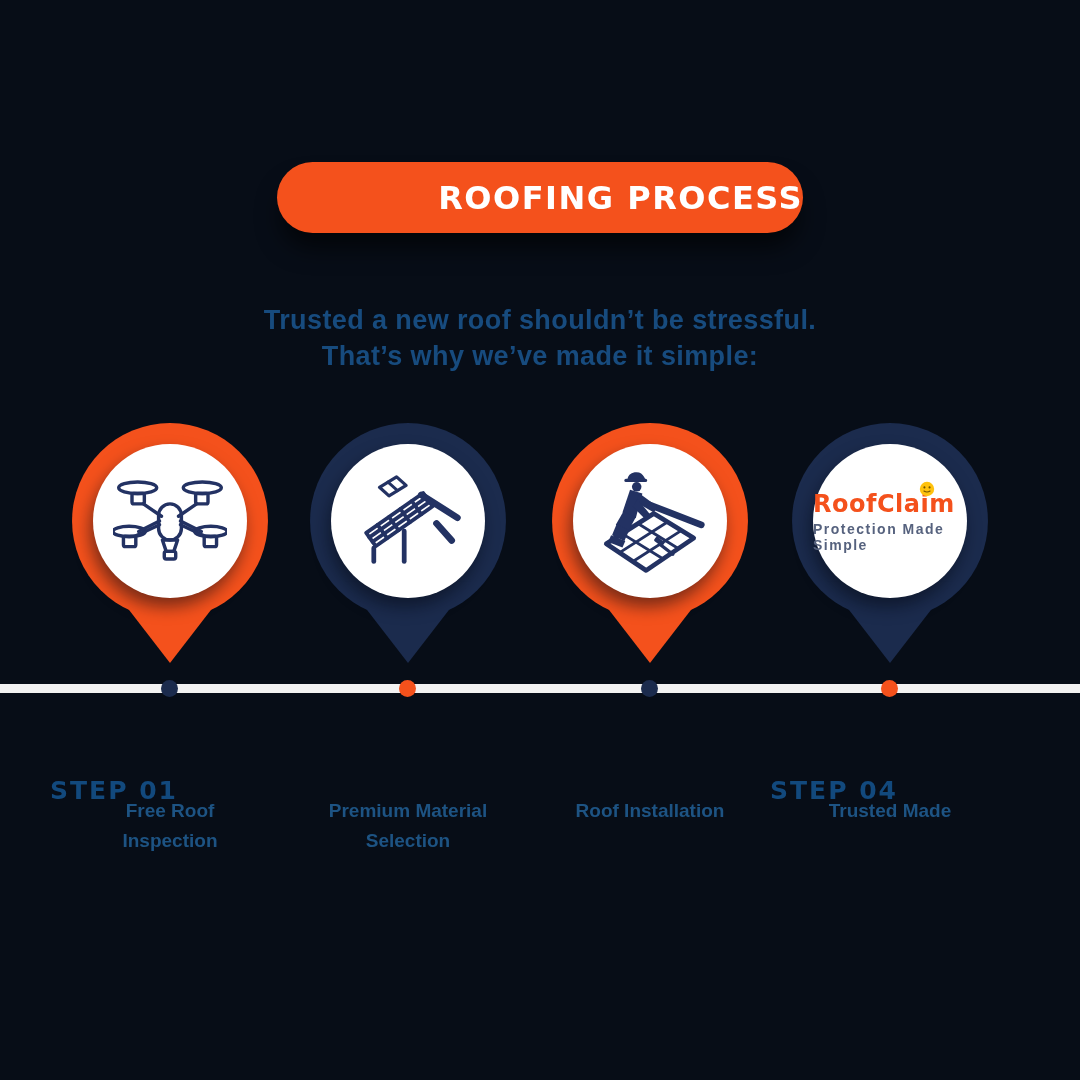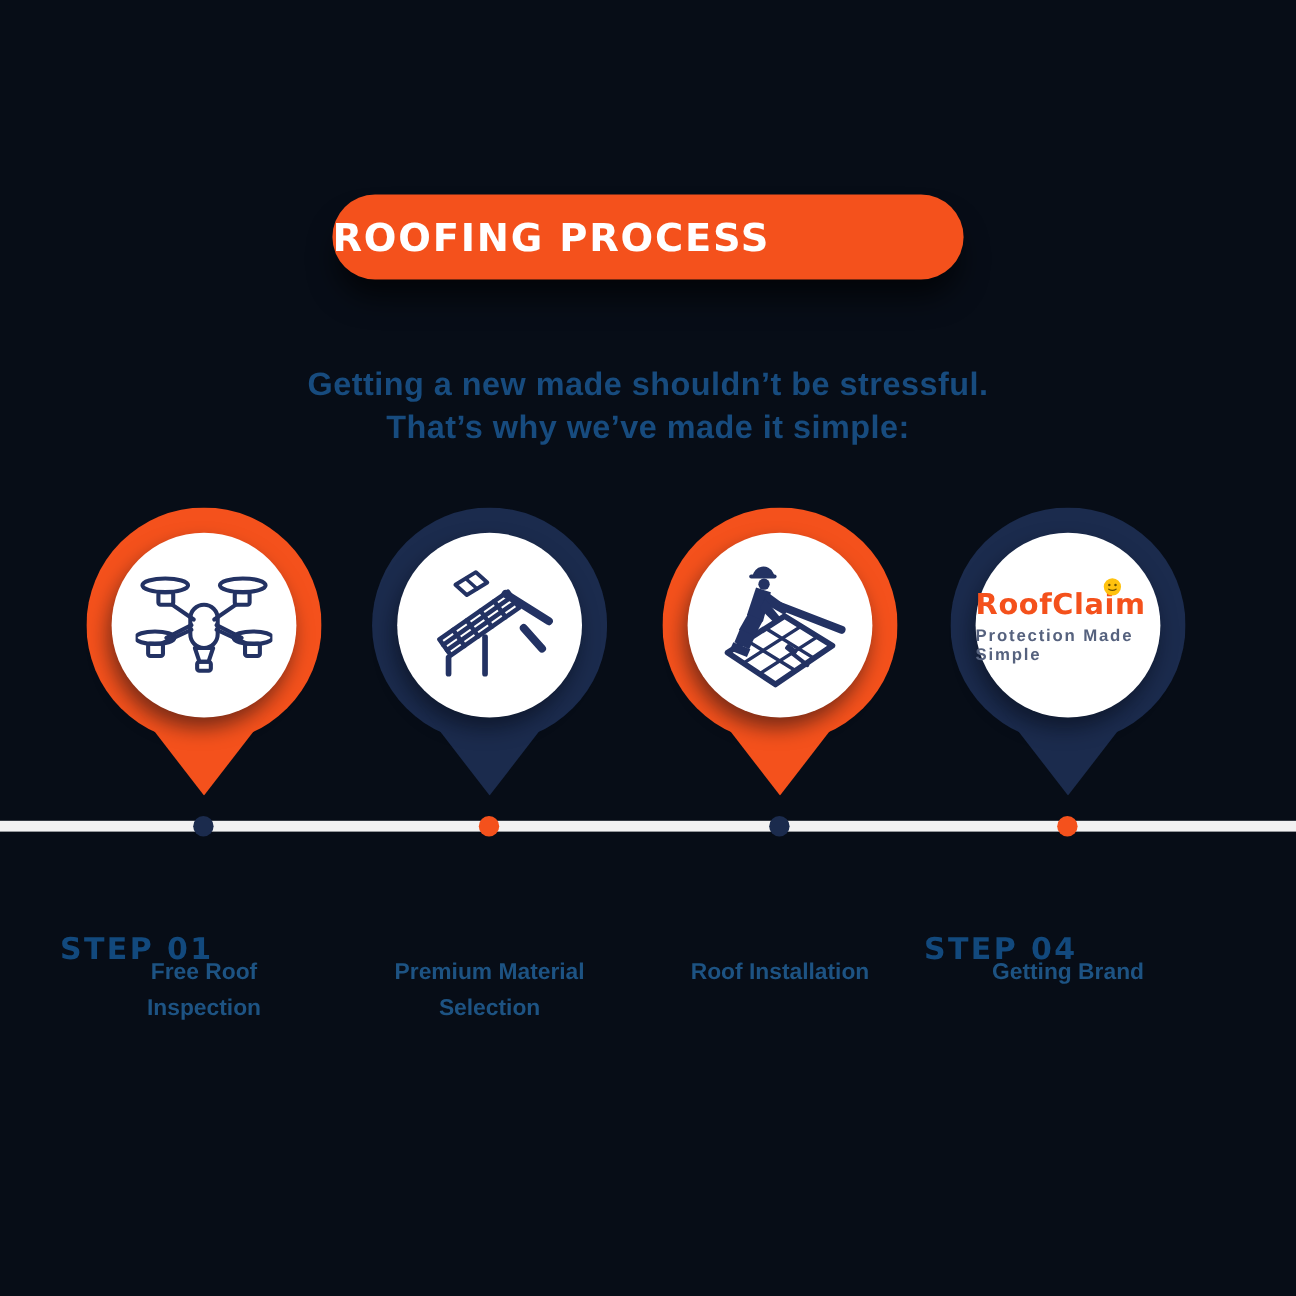--- a/index.html
+++ b/index.html
@@ -5,21 +5,21 @@
   html,body{margin:0;padding:0;background:#070D17;}
   .canvas{
     position:relative;width:1080px;height:1080px;overflow:hidden;
     background:var(--bg,#070D17);
     font-family:"Liberation Sans",sans-serif;
   }
   
   .pill{
     position:absolute;left:277px;top:162px;width:526px;height:71px;
     background:var(--orange,#F4511C);border-radius:36px;
-    display:flex;align-items:center;justify-content:flex-start;
+    display:flex;align-items:center;justify-content:flex-end;
     box-shadow:0 18px 24px -4px rgba(0,0,0,0.65);
   }
   .pill-text{
     color:#fff;font-size:32px;font-weight:bold;letter-spacing:1.5px;
     font-family:"DejaVu Sans","Liberation Sans",sans-serif;
   }
   
   .intro{
     position:absolute;top:302px;left:0;width:1080px;text-align:center;
     color:var(--intro-blue,#174B7E);font-size:27px;line-height:36px;
@@ -66,21 +66,21 @@
 </style>
 </head>
 <body>
 
 <div class="canvas">
 
   <div class="pill">
     <span class="pill-text">ROOFING PROCESS</span>
   </div>
 
-  <div class="intro">Getting a new made shouldn’t be stressful.
+  <div class="intro">Trusted a new roof shouldn’t be stressful.
 That’s why we’ve made it simple:</div>
 
   <div class="timeline"></div>
   <div class="dot" style="left: 161px; background: rgb(27, 43, 77);"></div>
   <div class="dot" style="left: 399px; background: rgb(244, 81, 28);"></div>
   <div class="dot" style="left: 641px; background: rgb(27, 43, 77);"></div>
   <div class="dot" style="left: 881px; background: rgb(244, 81, 28);"></div>
 
   <div class="pin" style="left: 72px; --pin-color: #F4511C;">
     <svg class="pin-shape" viewBox="0 0 200 245">
@@ -194,15 +194,15 @@
   </div>
 
   <div class="step-label" style="left:50px">STEP 01</div>
   <div class="step-label" style="left:770px">STEP 04</div>
 
   <div class="step-desc" style="left:40px">Free Roof
 Inspection</div>
   <div class="step-desc" style="left:278px">Premium Material
 Selection</div>
   <div class="step-desc" style="left:520px">Roof Installation</div>
-  <div class="step-desc" style="left:760px">Getting Brand</div>
+  <div class="step-desc" style="left:760px">Trusted Made</div>
 
 </div>
 
 </body></html>

